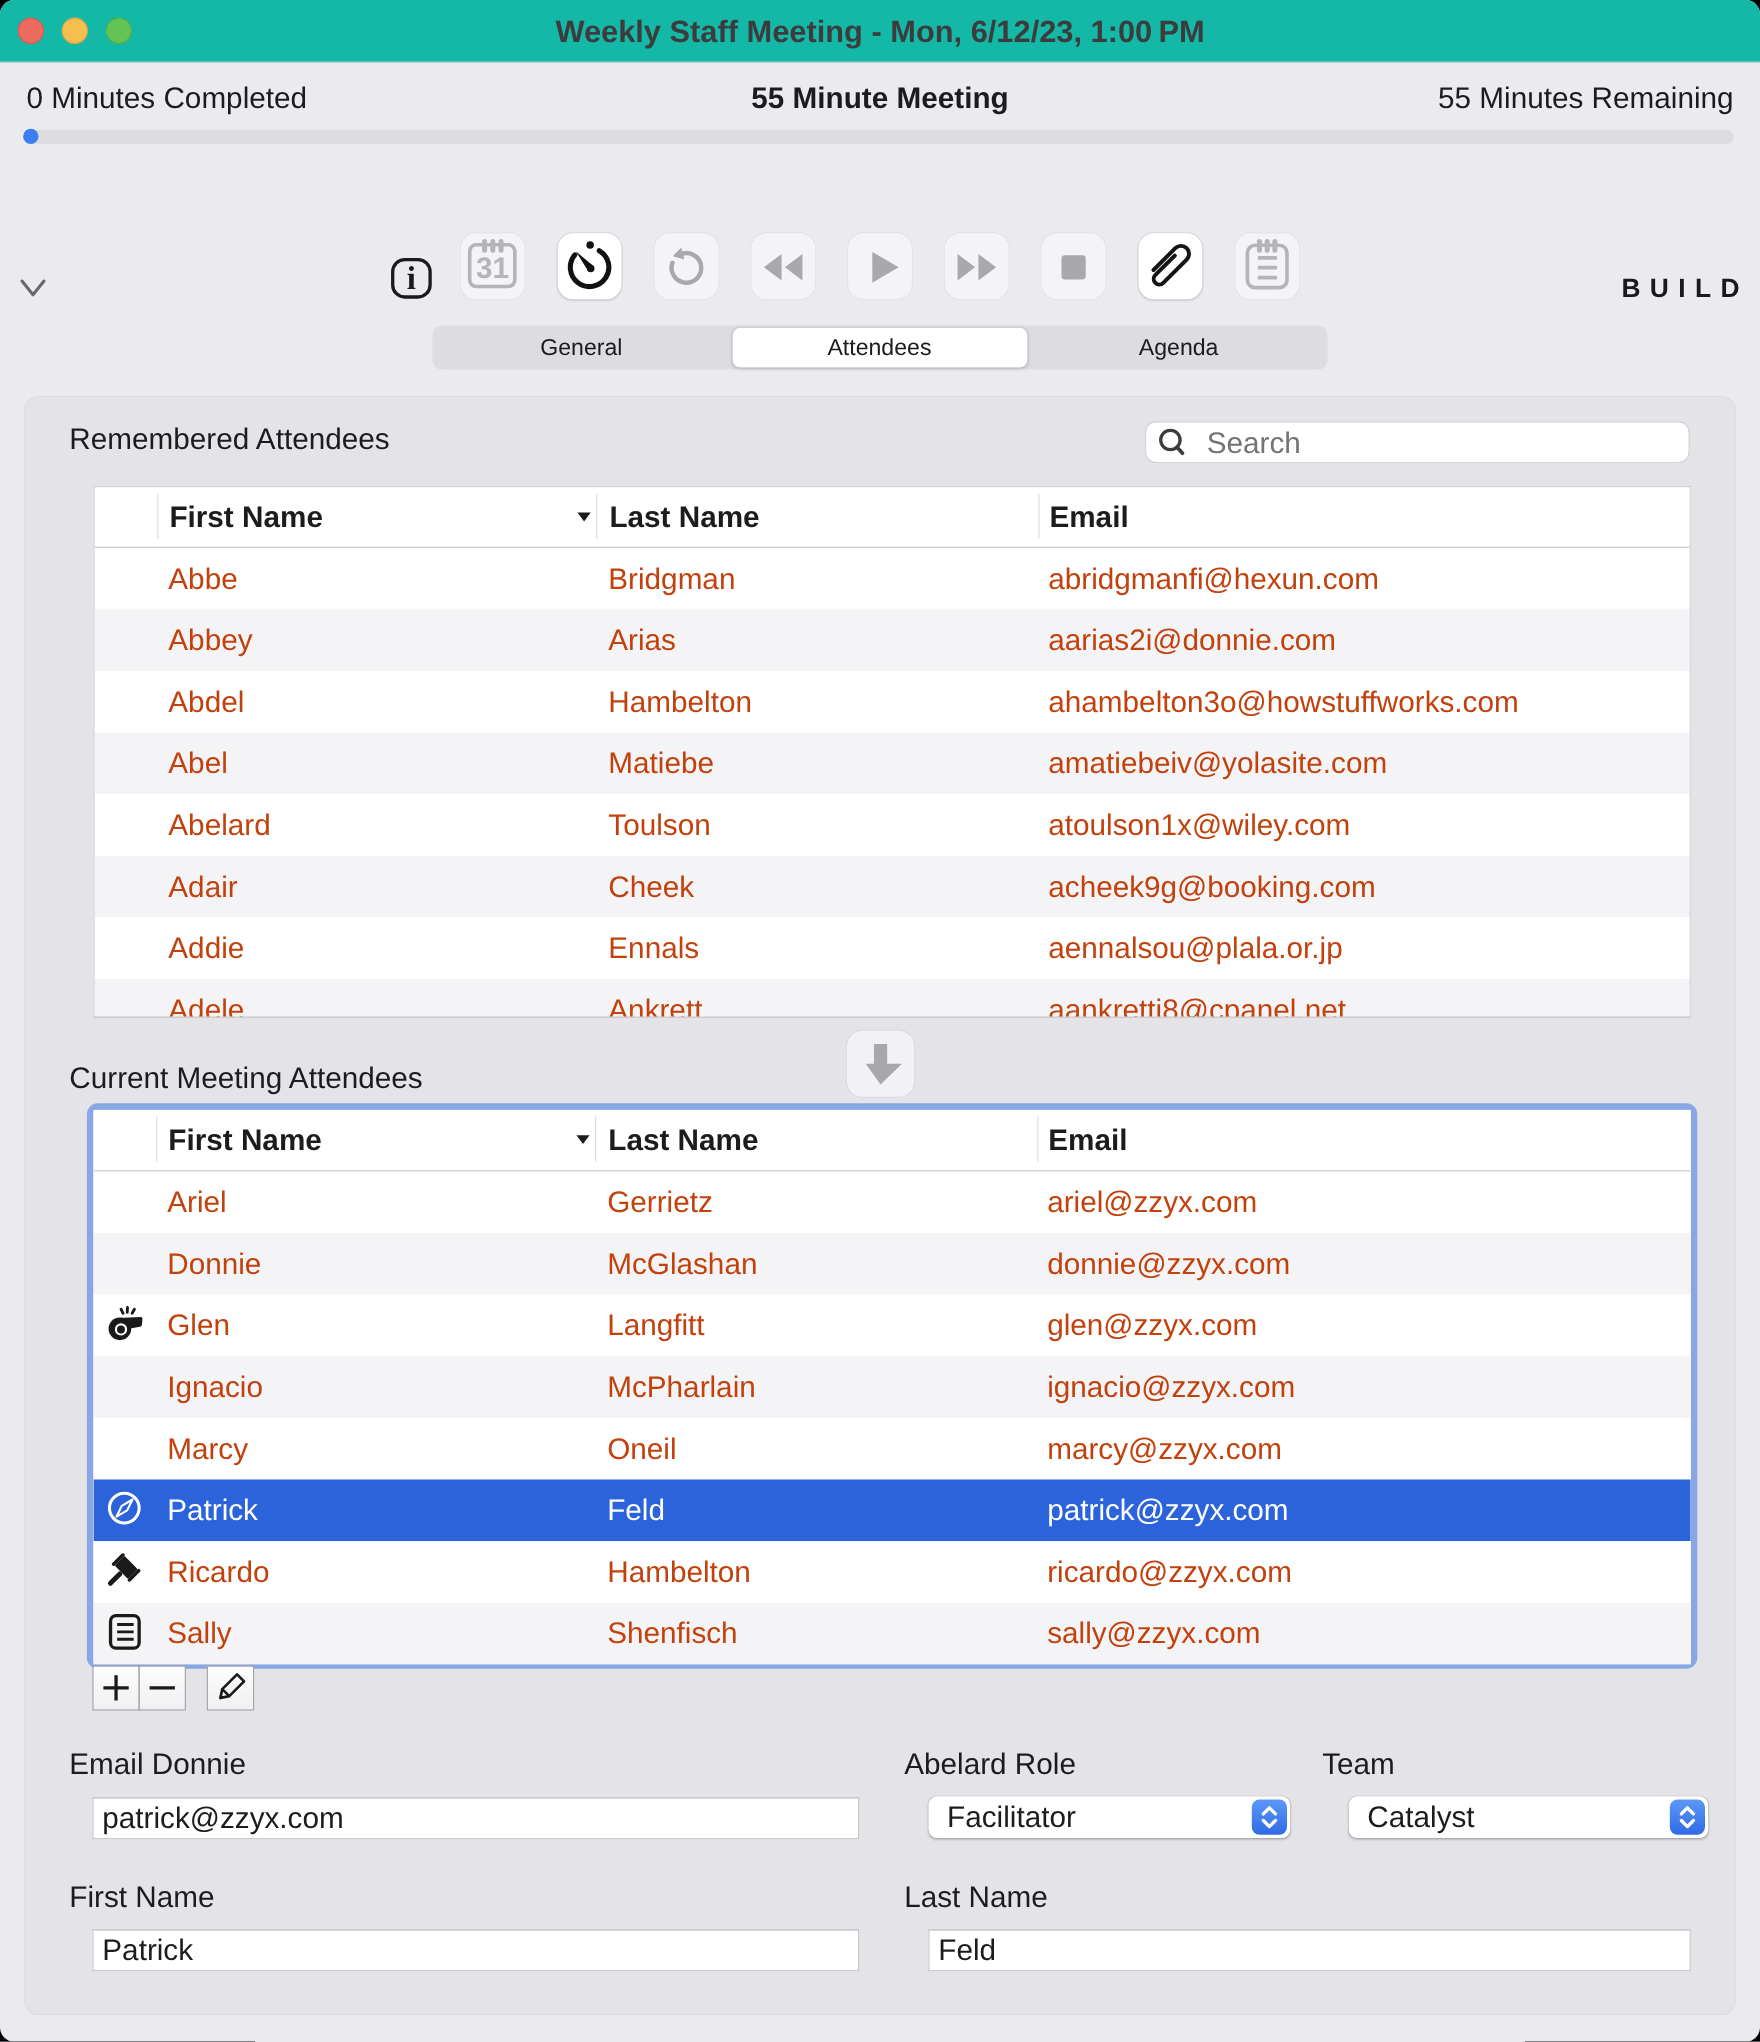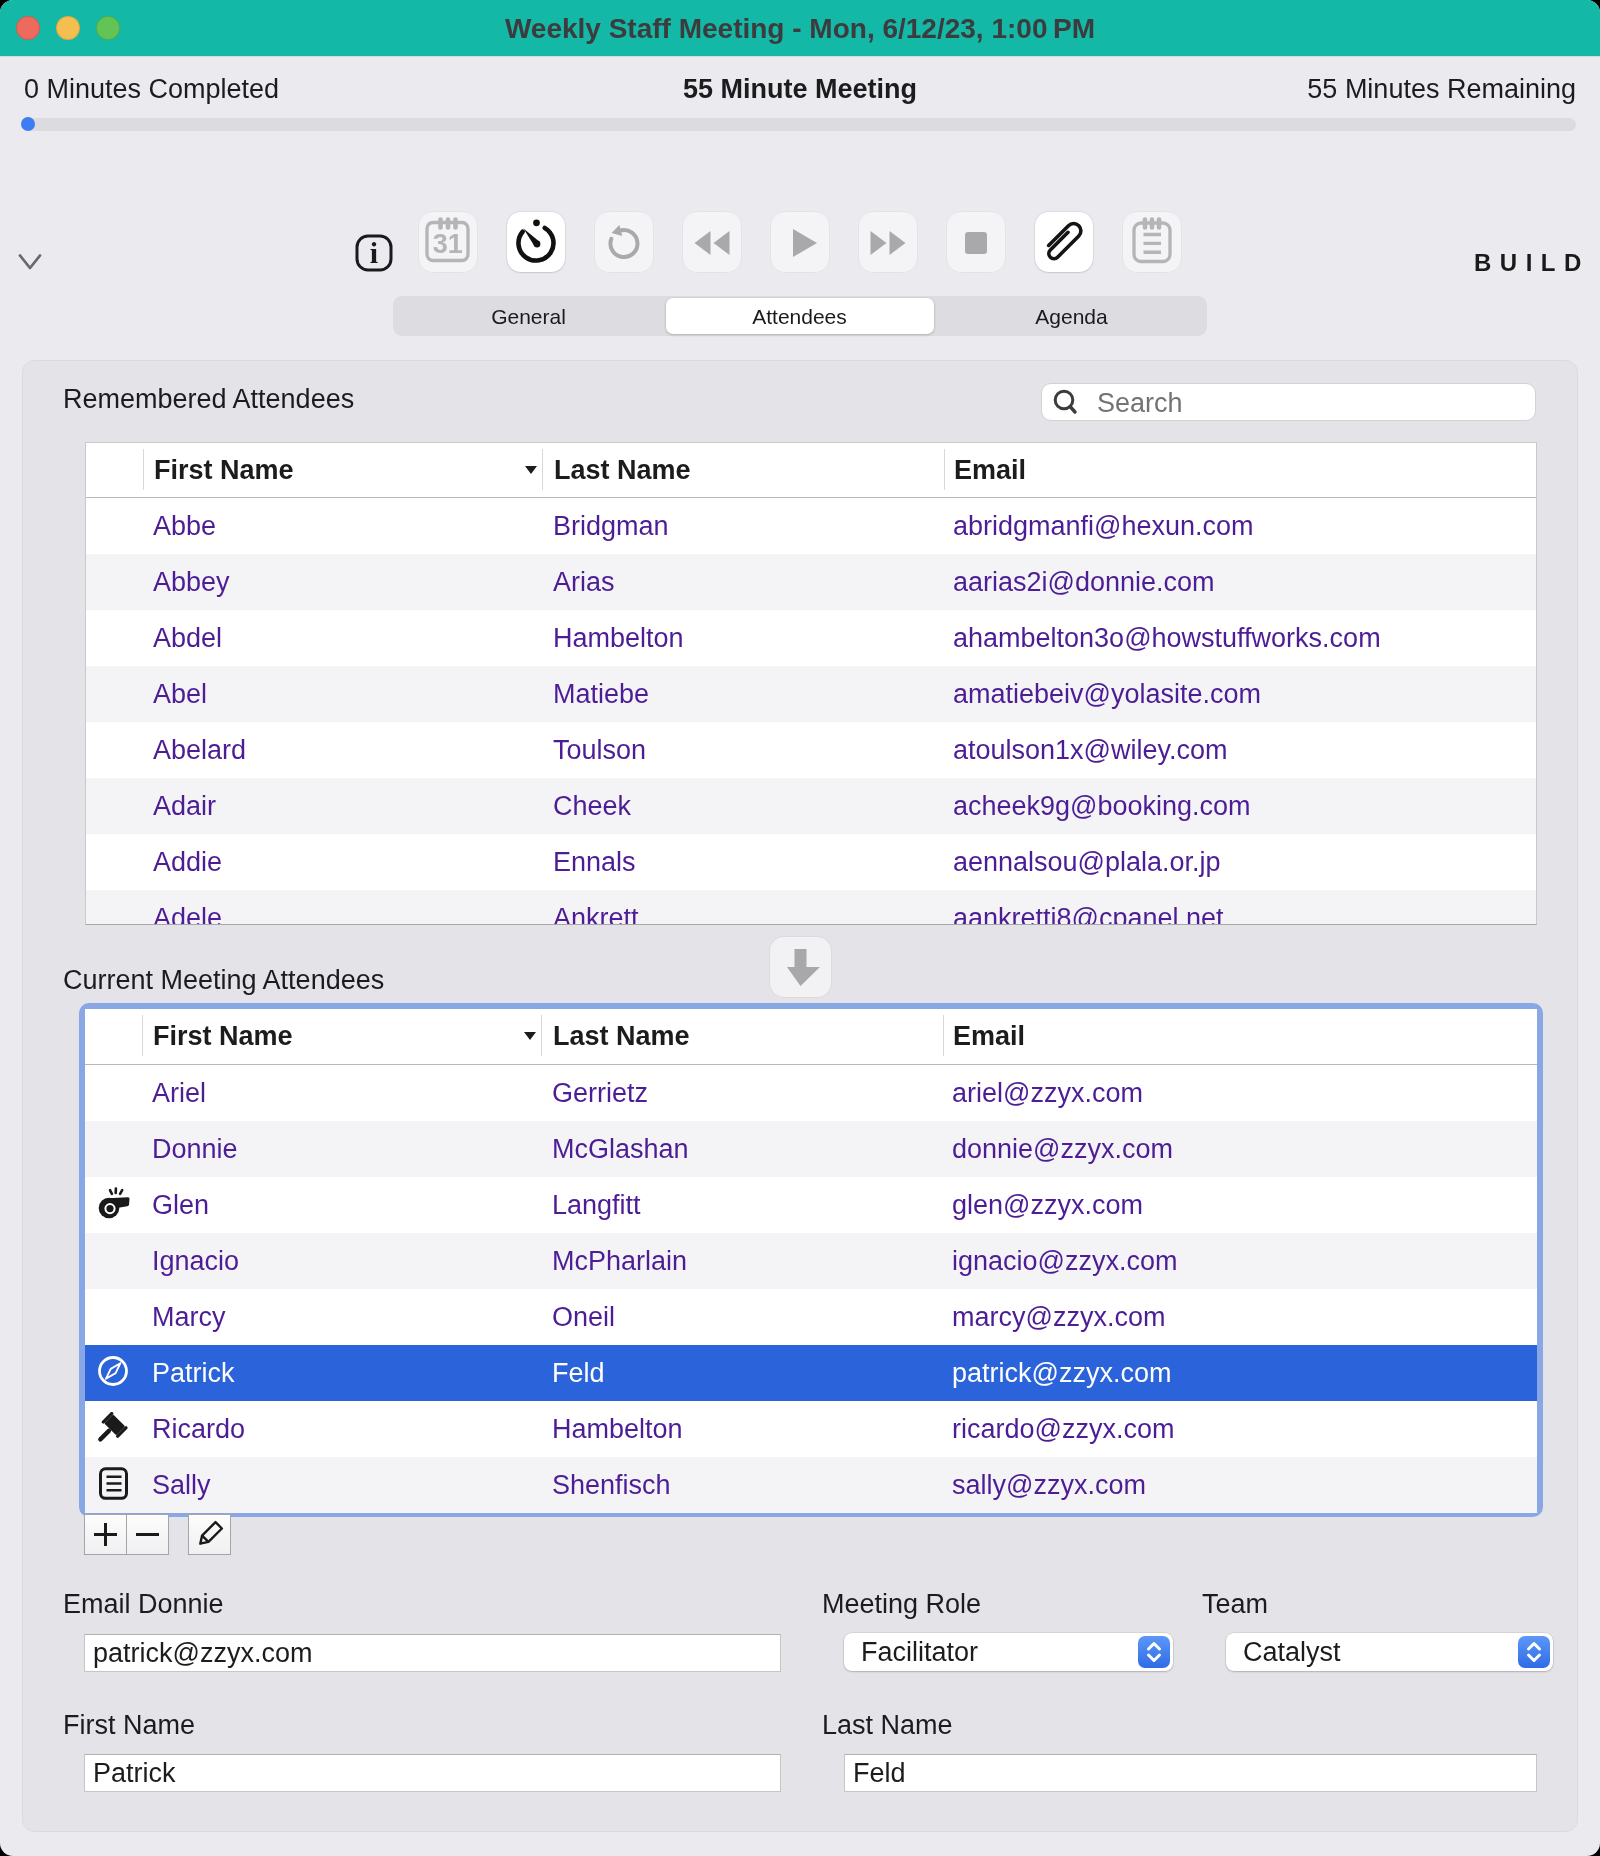--- a/index.html
+++ b/index.html
@@ -21,21 +21,21 @@
   #panel{position:absolute;left:22px;top:360px;width:1556px;height:1472px;background:#e4e3e7;border-radius:13px;box-shadow:inset 0 0 0 1px rgba(0,0,0,0.035)}
   .lbl{position:absolute;font-size:27px;color:#1c1c1e}
   
   .tbl{position:absolute;background:#fff;border:1px solid #c9c8cb;border-bottom:1px solid #a7a6a9;box-sizing:border-box;overflow:hidden}
   .thead{position:relative;height:54px;background:#fff;border-bottom:1px solid #b9b8bb;box-sizing:border-box}
   .th{position:absolute;top:0;height:53px;line-height:55px;font-weight:bold;font-size:27px;color:#1c1c1e}
   .vsep{position:absolute;top:6px;height:41px;width:1px;background:#d9d8db}
   .tr{position:relative;height:56px;background:#fff}
   .tr.alt{background:#f4f4f6}
   .tr.sel{background:#2a63da}
-  .td{position:absolute;top:0;height:56px;line-height:57px;font-size:27px;color:#4c1d95;white-space:nowrap}
+  .td{position:absolute;top:0;height:56px;line-height:57px;font-size:27px;color:#c2410c;white-space:nowrap}
   .sel .td{color:#fff}
   .c1{left:67px}.c2{left:467px}.c3{left:867px}
   #ring{position:absolute;left:79px;top:1003px;width:1464px;height:514px;border:6px solid #8aa7e5;border-radius:10px;box-sizing:border-box}
   
   .gbtn{position:absolute;width:43px;height:41px;background:linear-gradient(180deg,#fdfdfd,#f0eff1);border:1px solid #a5a4a7;box-sizing:border-box}
   
   .field{position:absolute;height:38px;background:#fff;border:1px solid #c6c5c8;border-top-color:#b2b1b4;box-sizing:border-box;font-size:27px;color:#1c1c1e;line-height:37px;padding-left:8px;white-space:nowrap}
   .pop{position:absolute;height:38px;background:#fff;border-radius:8px;box-shadow:0 0 0 0.5px rgba(0,0,0,0.12),0 1px 2px rgba(0,0,0,0.18);font-size:27px;color:#1c1c1e;line-height:38px}
   .popchev{position:absolute;top:3px;width:32px;height:32px;border-radius:7px;background:linear-gradient(180deg,#5c98f7,#2f6be6)}
 </style>
@@ -293,21 +293,21 @@
   </svg>
   <svg class="abs" style="left:188px;top:1514px" width="43" height="41" viewBox="0 0 43 41">
     <g transform="rotate(45 21.5 20.5)">
       <path d="M17,7.5 h9 v19 l-4.5,7 l-4.5,-7 Z" fill="none" stroke="#1a1a1a" stroke-width="2.4" stroke-linejoin="round"></path>
       <path d="M17,26.5 h9" stroke="#1a1a1a" stroke-width="2.4"></path>
       <path d="M19.8,30.8 l1.7,2.7 l1.7,-2.7 Z" fill="#1a1a1a"></path>
     </g>
   </svg>
 
   <div class="lbl" style="left:63px;top:1589px">Email Donnie</div>
-  <div class="lbl" style="left:822px;top:1589px">Meeting Role</div>
+  <div class="lbl" style="left:822px;top:1589px">Abelard Role</div>
   <div class="lbl" style="left:1202px;top:1589px">Team</div>
   <div class="field" style="left:84px;top:1634px;width:697px">patrick@zzyx.com</div>
   <div class="pop" style="left:844px;top:1633px;width:312px;padding-left:17px">Facilitator
     <div class="popchev" style="right:3px"></div>
     <svg class="abs" style="right:3px;top:3px" width="32" height="32" viewBox="0 0 32 32">
       <polyline points="10.5,13 16,7.5 21.5,13" fill="none" stroke="#fff" stroke-width="3" stroke-linecap="round" stroke-linejoin="round"></polyline>
       <polyline points="10.5,19 16,24.5 21.5,19" fill="none" stroke="#fff" stroke-width="3" stroke-linecap="round" stroke-linejoin="round"></polyline>
     </svg>
   </div>
   <div class="pop" style="left:1226px;top:1633px;width:310px;padding-left:17px">Catalyst

